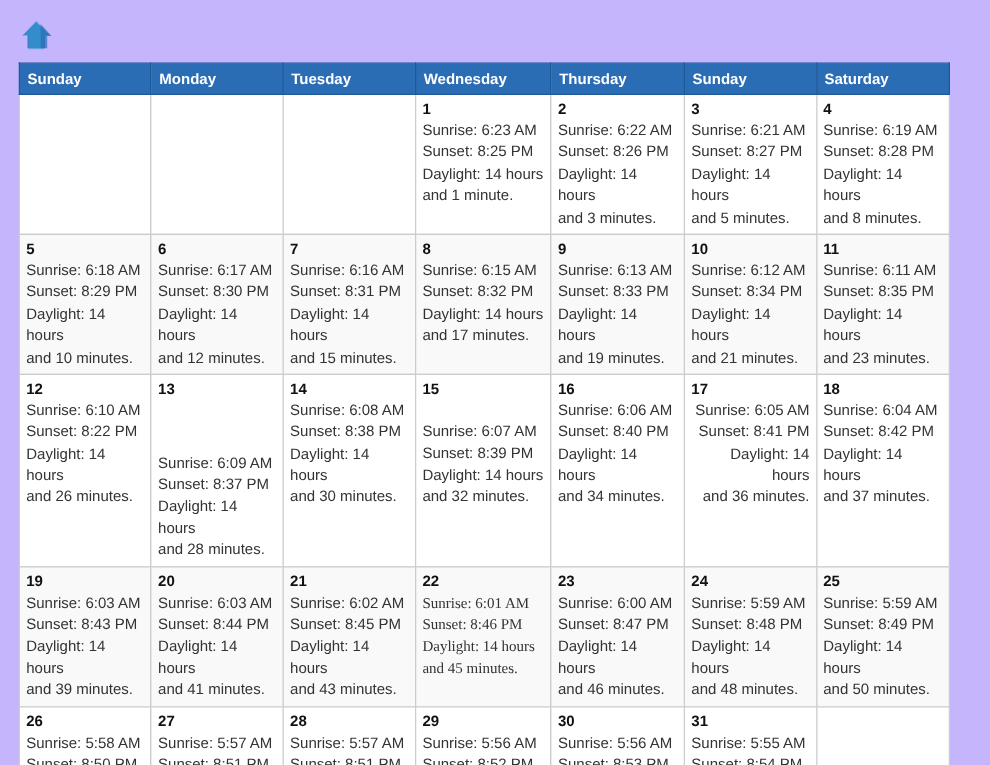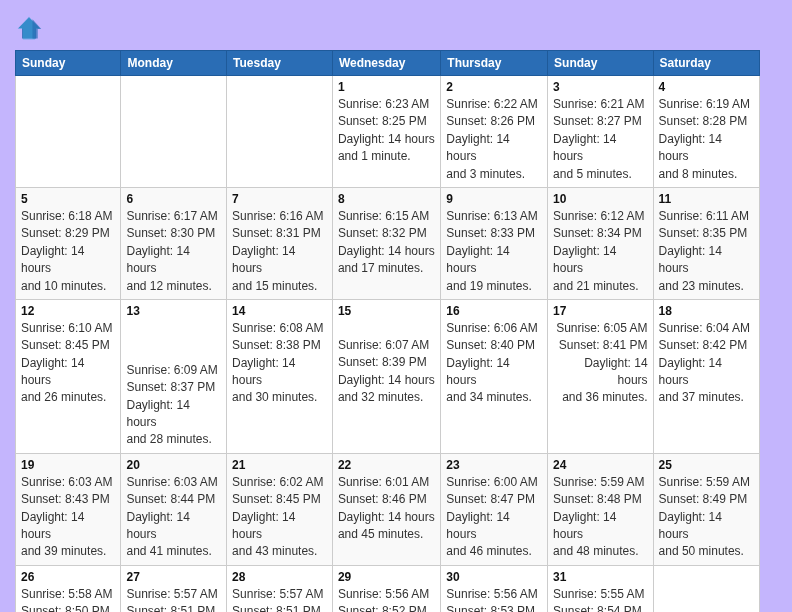--- a/index.html
+++ b/index.html
@@ -220,21 +220,21 @@
             <div class="day-info" style="white-space: pre-line;">Sunrise: 6:11 AM
 Sunset: 8:35 PM
 Daylight: 14 hours
 and 23 minutes.</div>
           </td>
         </tr>
         <tr>
           <td>
             <div class="day-number">12</div>
             <div class="day-info" style="white-space: pre-line;">Sunrise: 6:10 AM
-Sunset: 8:45 PM
+Sunset: 8:22 PM
 Daylight: 14 hours
 and 26 minutes.</div>
           </td>
           <td>
             <div class="day-number">13</div>
             <div class="day-info" style="white-space: pre-line; margin-top: 44px;">Sunrise: 6:09 AM
 Sunset: 8:37 PM
 Daylight: 14 hours
 and 28 minutes.</div>
           </td>
@@ -291,21 +291,21 @@
           </td>
           <td>
             <div class="day-number">21</div>
             <div class="day-info" style="white-space: pre-line;">Sunrise: 6:02 AM
 Sunset: 8:45 PM
 Daylight: 14 hours
 and 43 minutes.</div>
           </td>
           <td>
             <div class="day-number">22</div>
-            <div class="day-info" style="white-space: pre-line;">Sunrise: 6:01 AM
+            <div class="day-info" style="white-space: pre-line; font-family: Liberation Serif, serif;">Sunrise: 6:01 AM
 Sunset: 8:46 PM
 Daylight: 14 hours
 and 45 minutes.</div>
           </td>
           <td>
             <div class="day-number">23</div>
             <div class="day-info" style="white-space: pre-line;">Sunrise: 6:00 AM
 Sunset: 8:47 PM
 Daylight: 14 hours
 and 46 minutes.</div>

